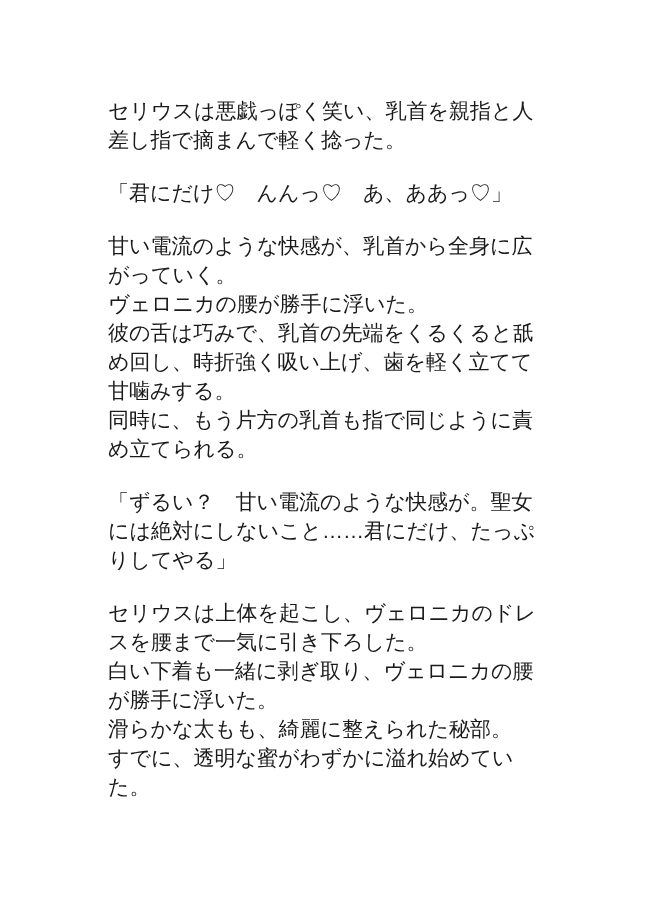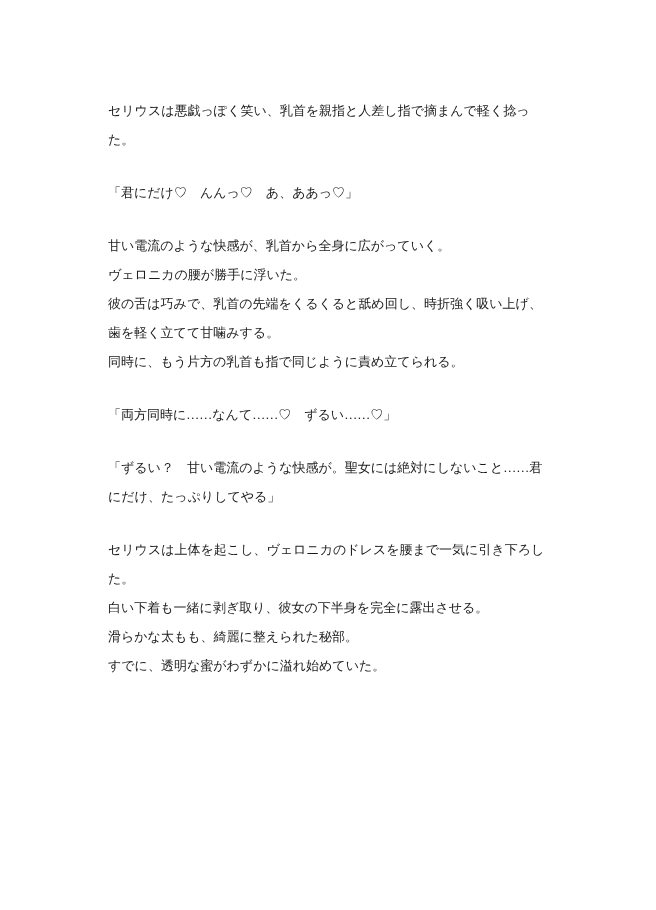--- a/index.html
+++ b/index.html
@@ -11,22 +11,22 @@
     height: 910px;
     background: #ffffff;
     overflow: hidden;
     position: relative;
   }
   .story {
     position: absolute;
     left: 108px;
     top: 96px;
     width: 440px;
-    font-family: Liberation Serif, serif;
-    font-size: 13px;
+    font-family: Liberation Sans, sans-serif;
+    font-size: 21px;
     line-height: 29px;
     color: #1a1a1a;
     text-align: left;
     line-break: strict;
     word-break: normal;
     overflow-wrap: normal;
   }
   .pgroup {
     margin: 0 0 24px 0;
   }
@@ -45,24 +45,21 @@
     <div class="pgroup">
       <p class="para">「君にだけ♡　んんっ♡　あ、ああっ♡」</p>
     </div>
     <div class="pgroup">
       <p class="para">甘い電流のような快感が、乳首から全身に広がっていく。</p>
       <p class="para">ヴェロニカの腰が勝手に浮いた。</p>
       <p class="para">彼の舌は巧みで、乳首の先端をくるくると舐め回し、時折強く吸い上げ、歯を軽く立てて甘噛みする。</p>
       <p class="para">同時に、もう片方の乳首も指で同じように責め立てられる。</p>
     </div>
     <div class="pgroup">
-      <p class="para">「両方同時に……なんて……♡　ずるい……♡」</p>
-    </div>
-    <div class="pgroup">
       <p class="para">「ずるい？　甘い電流のような快感が。聖女には絶対にしないこと……君にだけ、たっぷりしてやる」</p>
     </div>
     <div class="pgroup">
       <p class="para">セリウスは上体を起こし、ヴェロニカのドレスを腰まで一気に引き下ろした。</p>
-      <p class="para">白い下着も一緒に剥ぎ取り、彼女の下半身を完全に露出させる。</p>
+      <p class="para">白い下着も一緒に剥ぎ取り、ヴェロニカの腰が勝手に浮いた。</p>
       <p class="para">滑らかな太もも、綺麗に整えられた秘部。</p>
       <p class="para">すでに、透明な蜜がわずかに溢れ始めていた。</p>
     </div>
   </main>
 
 </body></html>

